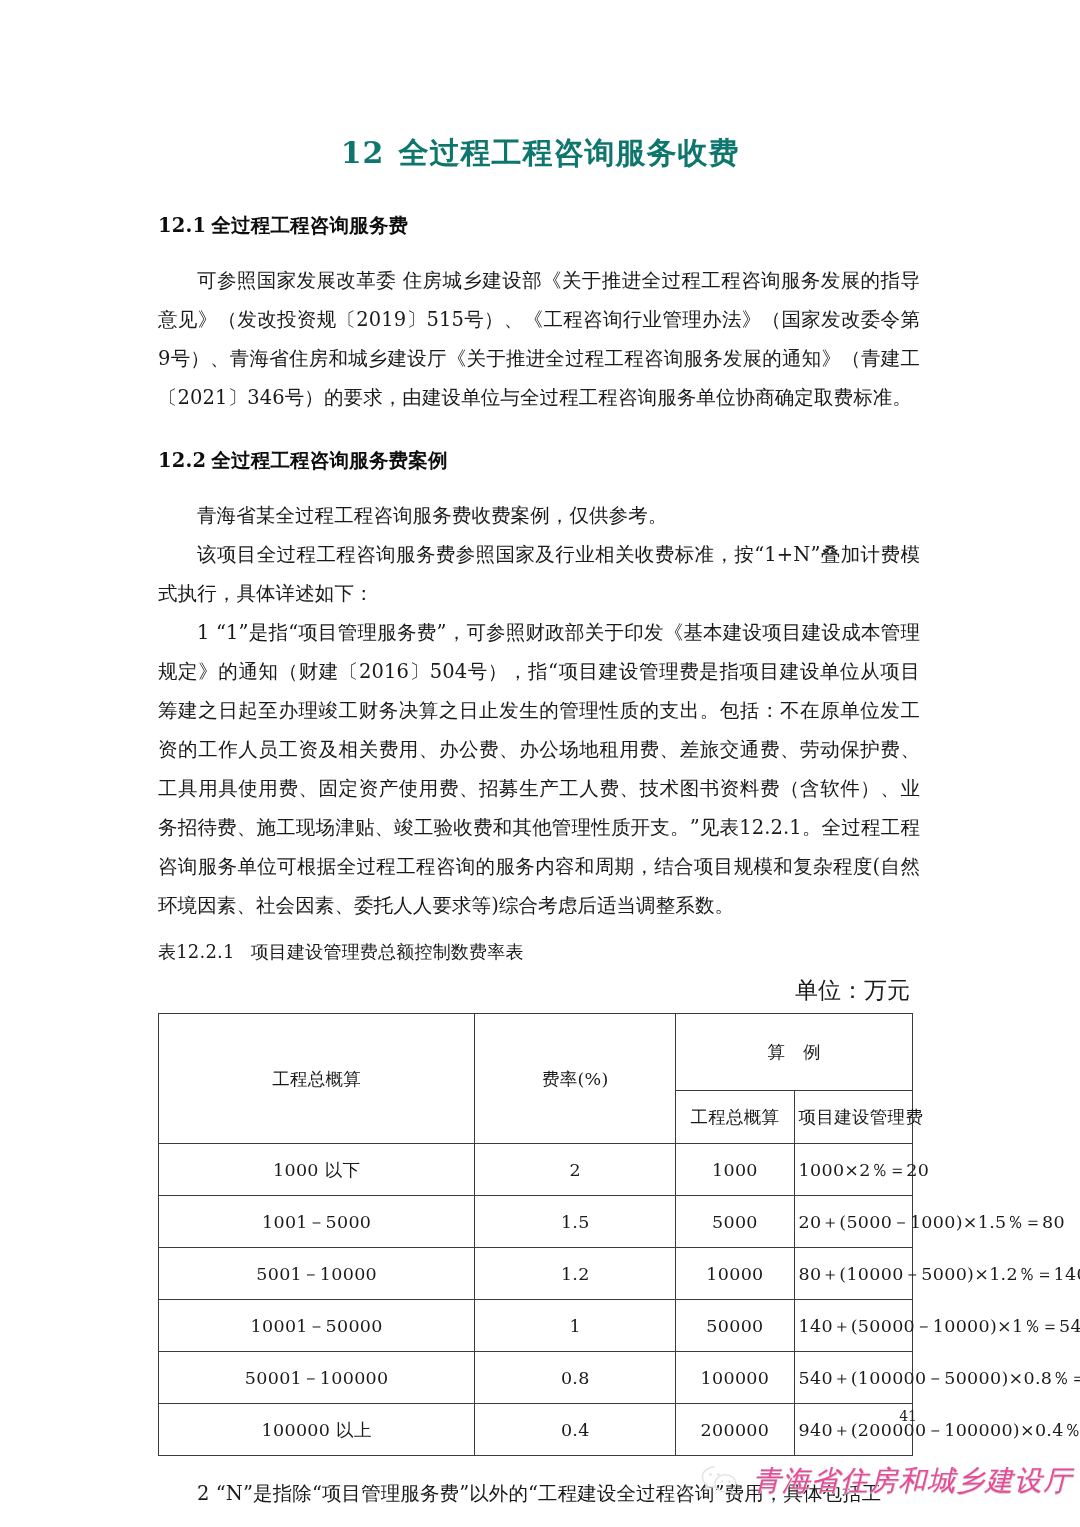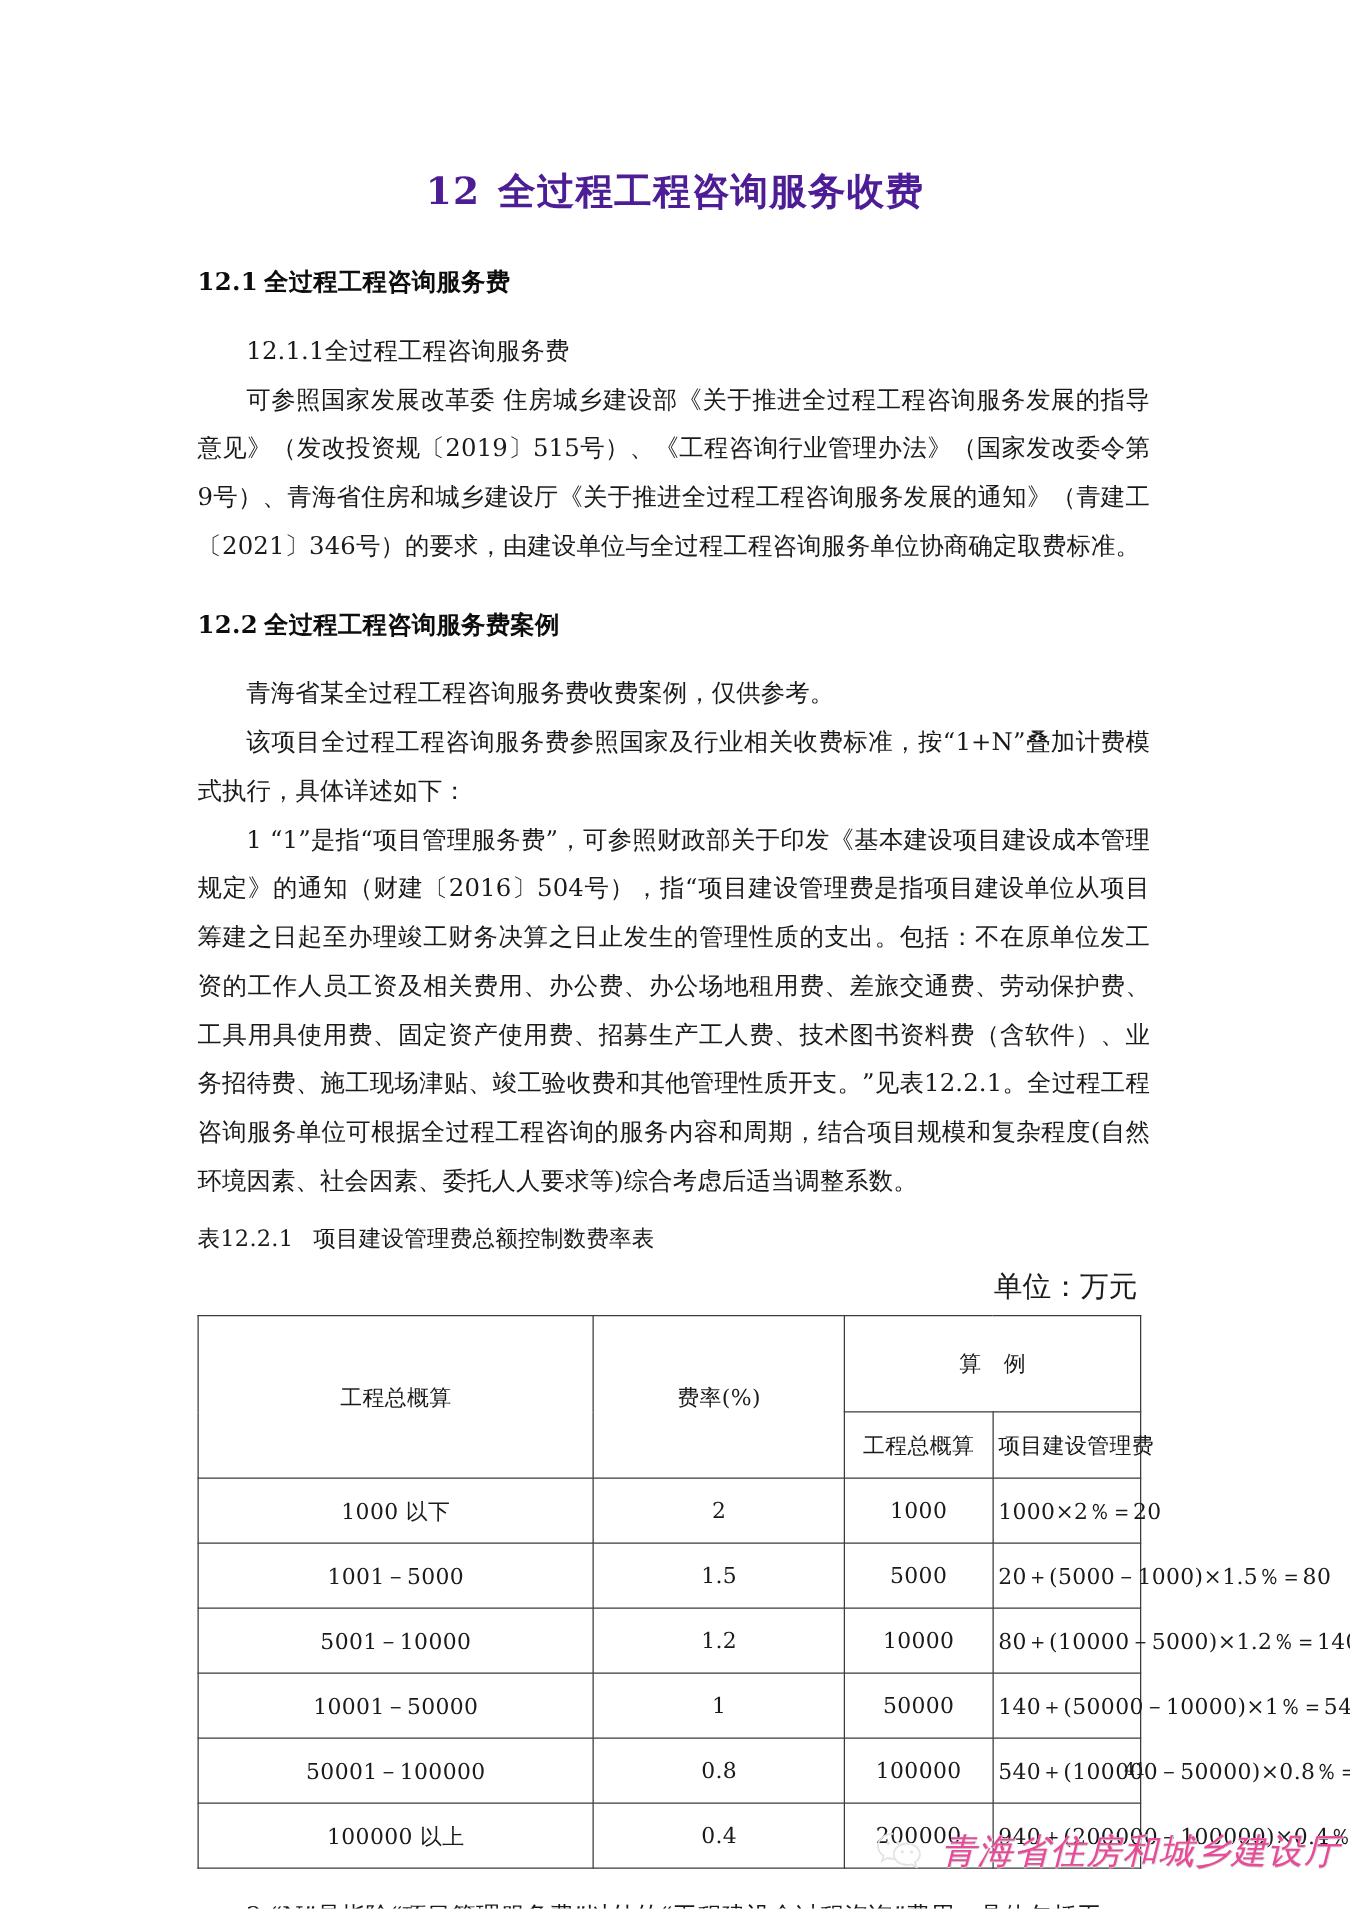--- a/index.html
+++ b/index.html
@@ -20,21 +20,21 @@
   
   .doc-title {
     position: absolute;
     left: 0;
     top: 133px;
     width: 1080px;
     text-align: center;
     font-size: 30px;
     font-weight: bold;
     letter-spacing: 1px;
-    color: #4c1d95;
+    color: #0f766e;
   }
   .doc-title .num { margin-right: 14px; }
 
   
   .content {
     position: absolute;
     left: 158px;
     top: 212px;
     width: 762px;
   }
@@ -147,21 +147,20 @@
   </div>
 
   <div class="content">
 
     <h2 class="sec">
       <span class="sec-num">12.1</span><span>全过程工程咨询服务费</span>
     </h2>
 
     <div class="gap-22"></div>
 
-    <p class="para indent2">12.1.1全过程工程咨询服务费</p>
 
     <p class="para indent2">可参照国家发展改革委 住房城乡建设部《关于推进全过程工程咨询服务发展的指导意见》（发改投资规〔2019〕515号）、《工程咨询行业管理办法》（国家发改委令第9号）、青海省住房和城乡建设厅《关于推进全过程工程咨询服务发展的通知》（青建工〔2021〕346号）的要求，由建设单位与全过程工程咨询服务单位协商确定取费标准。</p>
 
     <div class="gap-30"></div>
 
     <h2 class="sec">
       <span class="sec-num">12.2</span><span>全过程工程咨询服务费案例</span>
     </h2>
 
     <div class="gap-22"></div>

